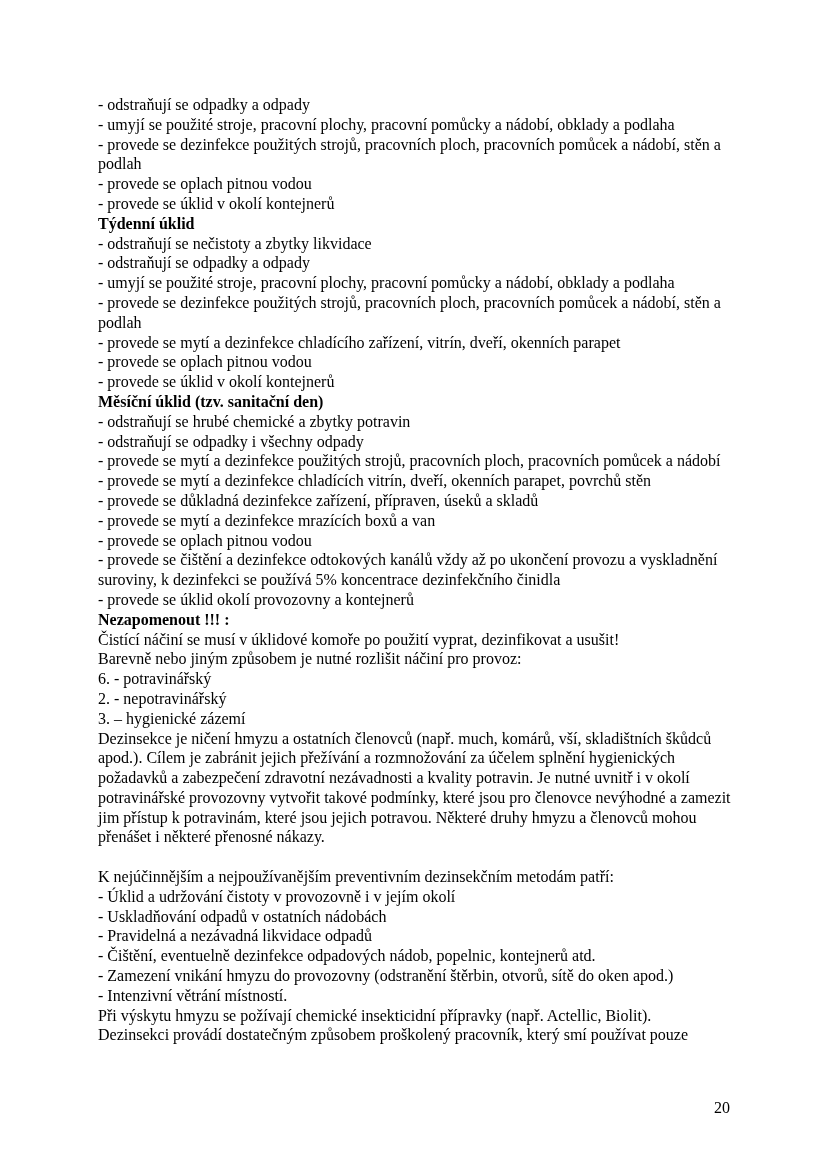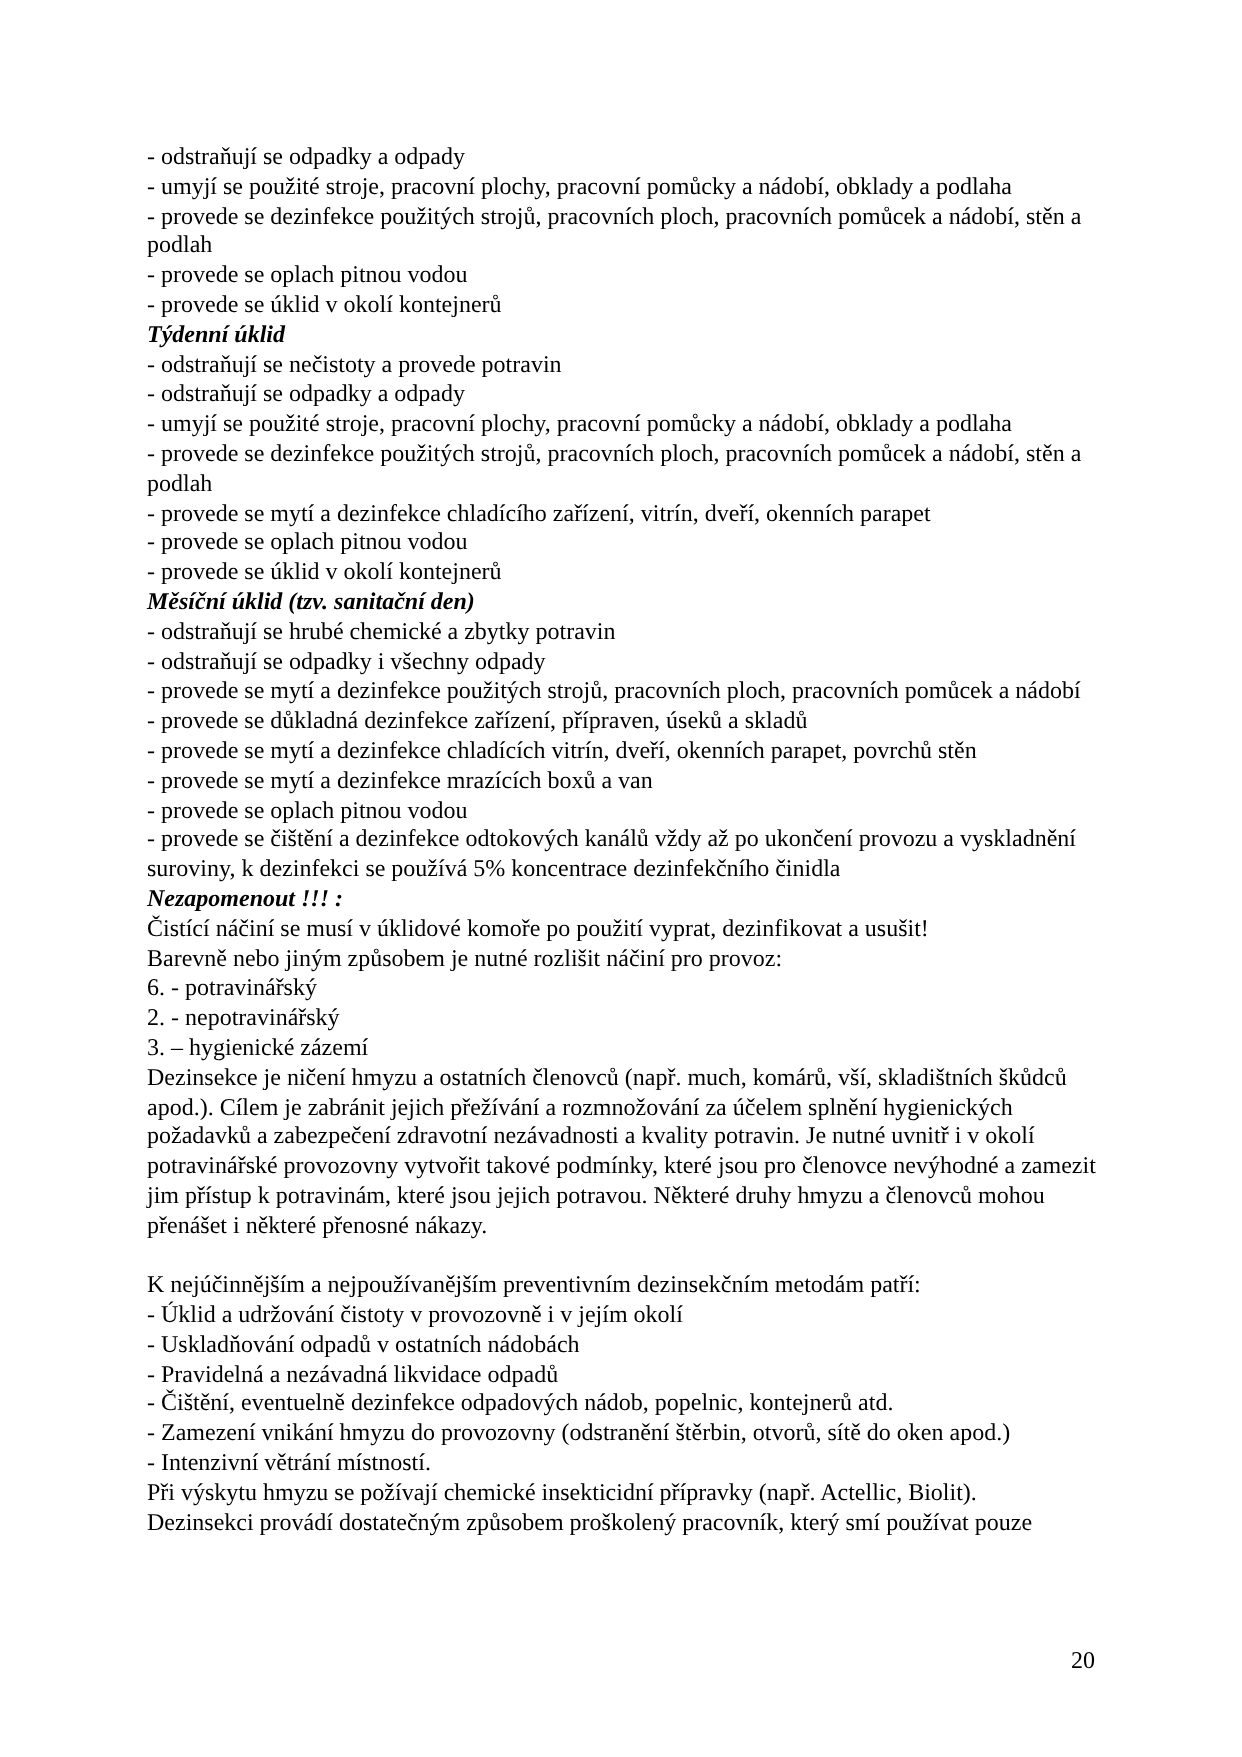--- a/index.html
+++ b/index.html
@@ -25,21 +25,20 @@
     line-height: 19.8px;
     text-align: left;
   }
   .line {
     margin: 0;
     min-height: 19.8px;
     white-space: normal;
   }
   .line.bold {
     font-weight: 700;
-    font-style: italic;
   }
   .line.blank {
     min-height: 19.8px;
   }
   .page-number {
     position: absolute;
     top: 1098px;
     right: 98px;
     font-size: 16px;
     line-height: 19.8px;
@@ -49,36 +48,37 @@
 <body>
 
 <div class="page">
   <div class="content">
       <p class="line normal">- odstraňují se odpadky a odpady</p>
       <p class="line normal">- umyjí se použité stroje, pracovní plochy, pracovní pomůcky a nádobí, obklady a podlaha</p>
       <p class="line normal">- provede se dezinfekce použitých strojů, pracovních ploch, pracovních pomůcek a nádobí, stěn a podlah</p>
       <p class="line normal">- provede se oplach pitnou vodou</p>
       <p class="line normal">- provede se úklid v okolí kontejnerů</p>
       <p class="line bold">Týdenní úklid</p>
-      <p class="line normal">- odstraňují se nečistoty a provede potravin</p>
+      <p class="line normal">- odstraňují se nečistoty a zbytky likvidace</p>
       <p class="line normal">- odstraňují se odpadky a odpady</p>
       <p class="line normal">- umyjí se použité stroje, pracovní plochy, pracovní pomůcky a nádobí, obklady a podlaha</p>
       <p class="line normal">- provede se dezinfekce použitých strojů, pracovních ploch, pracovních pomůcek a nádobí, stěn a podlah</p>
       <p class="line normal">- provede se mytí a dezinfekce chladícího zařízení, vitrín, dveří, okenních parapet</p>
       <p class="line normal">- provede se oplach pitnou vodou</p>
       <p class="line normal">- provede se úklid v okolí kontejnerů</p>
       <p class="line bold">Měsíční úklid (tzv. sanitační den)</p>
       <p class="line normal">- odstraňují se hrubé chemické a zbytky potravin</p>
       <p class="line normal">- odstraňují se odpadky i všechny odpady</p>
       <p class="line normal">- provede se mytí a dezinfekce použitých strojů, pracovních ploch, pracovních pomůcek a nádobí</p>
+      <p class="line normal">- provede se mytí a dezinfekce chladících vitrín, dveří, okenních parapet, povrchů stěn</p>
       <p class="line normal">- provede se důkladná dezinfekce zařízení, přípraven, úseků a skladů</p>
-      <p class="line normal">- provede se mytí a dezinfekce chladících vitrín, dveří, okenních parapet, povrchů stěn</p>
       <p class="line normal">- provede se mytí a dezinfekce mrazících boxů a van</p>
       <p class="line normal">- provede se oplach pitnou vodou</p>
       <p class="line normal">- provede se čištění a dezinfekce odtokových kanálů vždy až po ukončení provozu a vyskladnění suroviny, k dezinfekci se používá 5% koncentrace dezinfekčního činidla</p>
+      <p class="line normal">- provede se úklid okolí provozovny a kontejnerů</p>
       <p class="line bold">Nezapomenout !!! :</p>
       <p class="line normal">Čistící náčiní se musí v úklidové komoře po použití vyprat, dezinfikovat a usušit!</p>
       <p class="line normal">Barevně nebo jiným způsobem je nutné rozlišit náčiní pro provoz:</p>
       <p class="line normal">6. - potravinářský</p>
       <p class="line normal">2. - nepotravinářský</p>
       <p class="line normal">3. – hygienické zázemí</p>
       <p class="line normal">Dezinsekce je ničení hmyzu a ostatních členovců (např. much, komárů, vší, skladištních škůdců apod.). Cílem je zabránit jejich přežívání a rozmnožování za účelem splnění hygienických požadavků a zabezpečení zdravotní nezávadnosti a kvality potravin. Je nutné uvnitř i v okolí potravinářské provozovny vytvořit takové podmínky, které jsou pro členovce nevýhodné a zamezit jim přístup k potravinám, které jsou jejich potravou. Některé druhy hmyzu a členovců mohou přenášet i některé přenosné nákazy.</p>
       <p class="line blank"></p>
       <p class="line normal">K nejúčinnějším a nejpoužívanějším preventivním dezinsekčním metodám patří:</p>
       <p class="line normal">- Úklid a udržování čistoty v provozovně i v jejím okolí</p>

